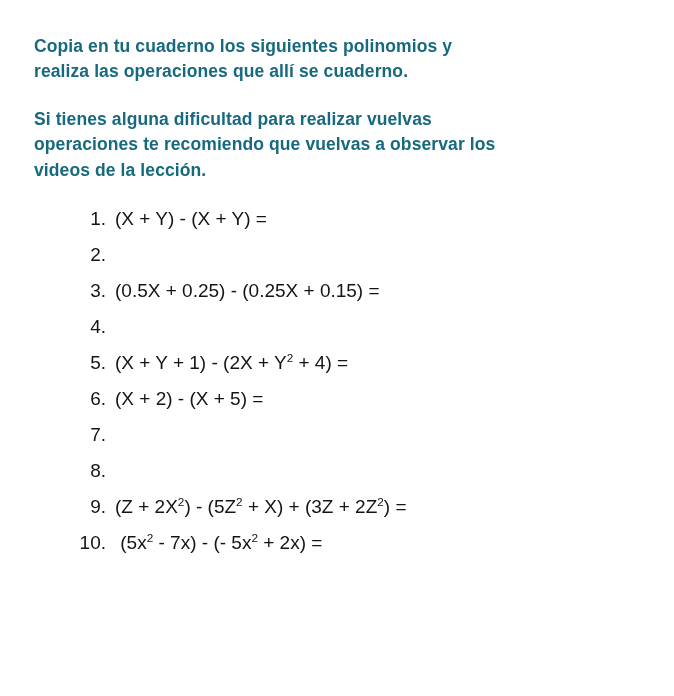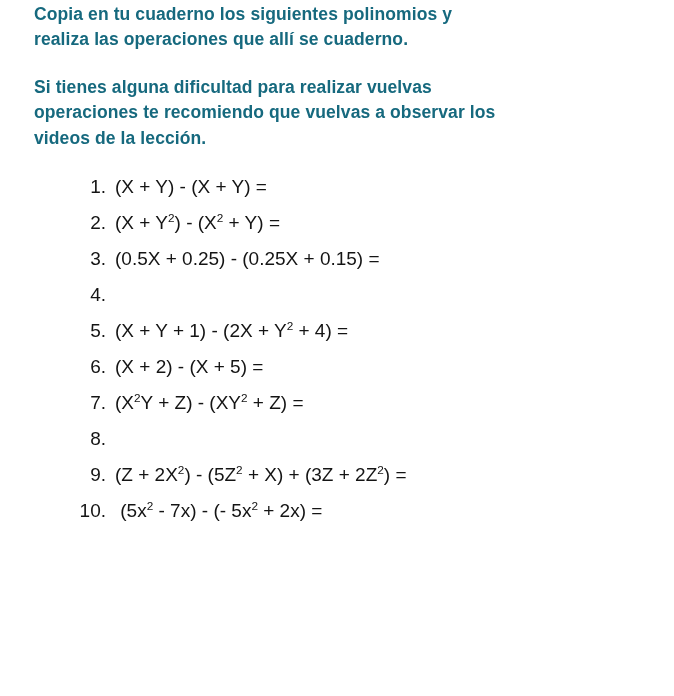--- a/index.html
+++ b/index.html
@@ -12,21 +12,21 @@
     background: #ffffff;
     font-family: "Liberation Sans", sans-serif;
     color: #1a1a1a;
     overflow: hidden;
   }
   .page {
     position: relative;
     width: 674px;
     height: 696px;
     box-sizing: border-box;
-    padding: 2px 28px 0 34px;
+    padding: 34px 28px 0 34px;
   }
   .intro {
     color: #16697e;
     font-weight: bold;
     font-size: 17.5px;
     line-height: 1.45;
     letter-spacing: 0.1px;
   }
   .intro p {
     margin: 0;
@@ -83,40 +83,38 @@
     </p>
   </div>
 
   <ol class="list" id="exercise-list">
       <li>
         <span class="item-num">1.</span>
         <span class="item-body"><span>(X + Y) - (X + Y) =</span></span>
       </li>
       <li>
         <span class="item-num">2.</span>
-        <span class="item-body"><span>(X + Y</span><sup>2</sup><span>) - (X</span><sup>2</sup><span> + Y) =</span></span>
       </li>
       <li>
         <span class="item-num">3.</span>
         <span class="item-body"><span>(0.5X + 0.25) - (0.25X + 0.15) =</span></span>
       </li>
       <li>
         <span class="item-num">4.</span>
       </li>
       <li>
         <span class="item-num">5.</span>
         <span class="item-body"><span>(X + Y + 1) - (2X + Y</span><sup>2</sup><span> + 4) =</span></span>
       </li>
       <li>
         <span class="item-num">6.</span>
         <span class="item-body"><span>(X + 2) - (X + 5) =</span></span>
       </li>
       <li>
         <span class="item-num">7.</span>
-        <span class="item-body"><span>(X</span><sup>2</sup><span>Y + Z) - (XY</span><sup>2</sup><span> + Z) =</span></span>
       </li>
       <li>
         <span class="item-num">8.</span>
       </li>
       <li>
         <span class="item-num">9.</span>
         <span class="item-body"><span>(Z + 2X</span><sup>2</sup><span>) - (5Z</span><sup>2</sup><span> + X) + (3Z + 2Z</span><sup>2</sup><span>) =</span></span>
       </li>
       <li>
         <span class="item-num">10.</span>

